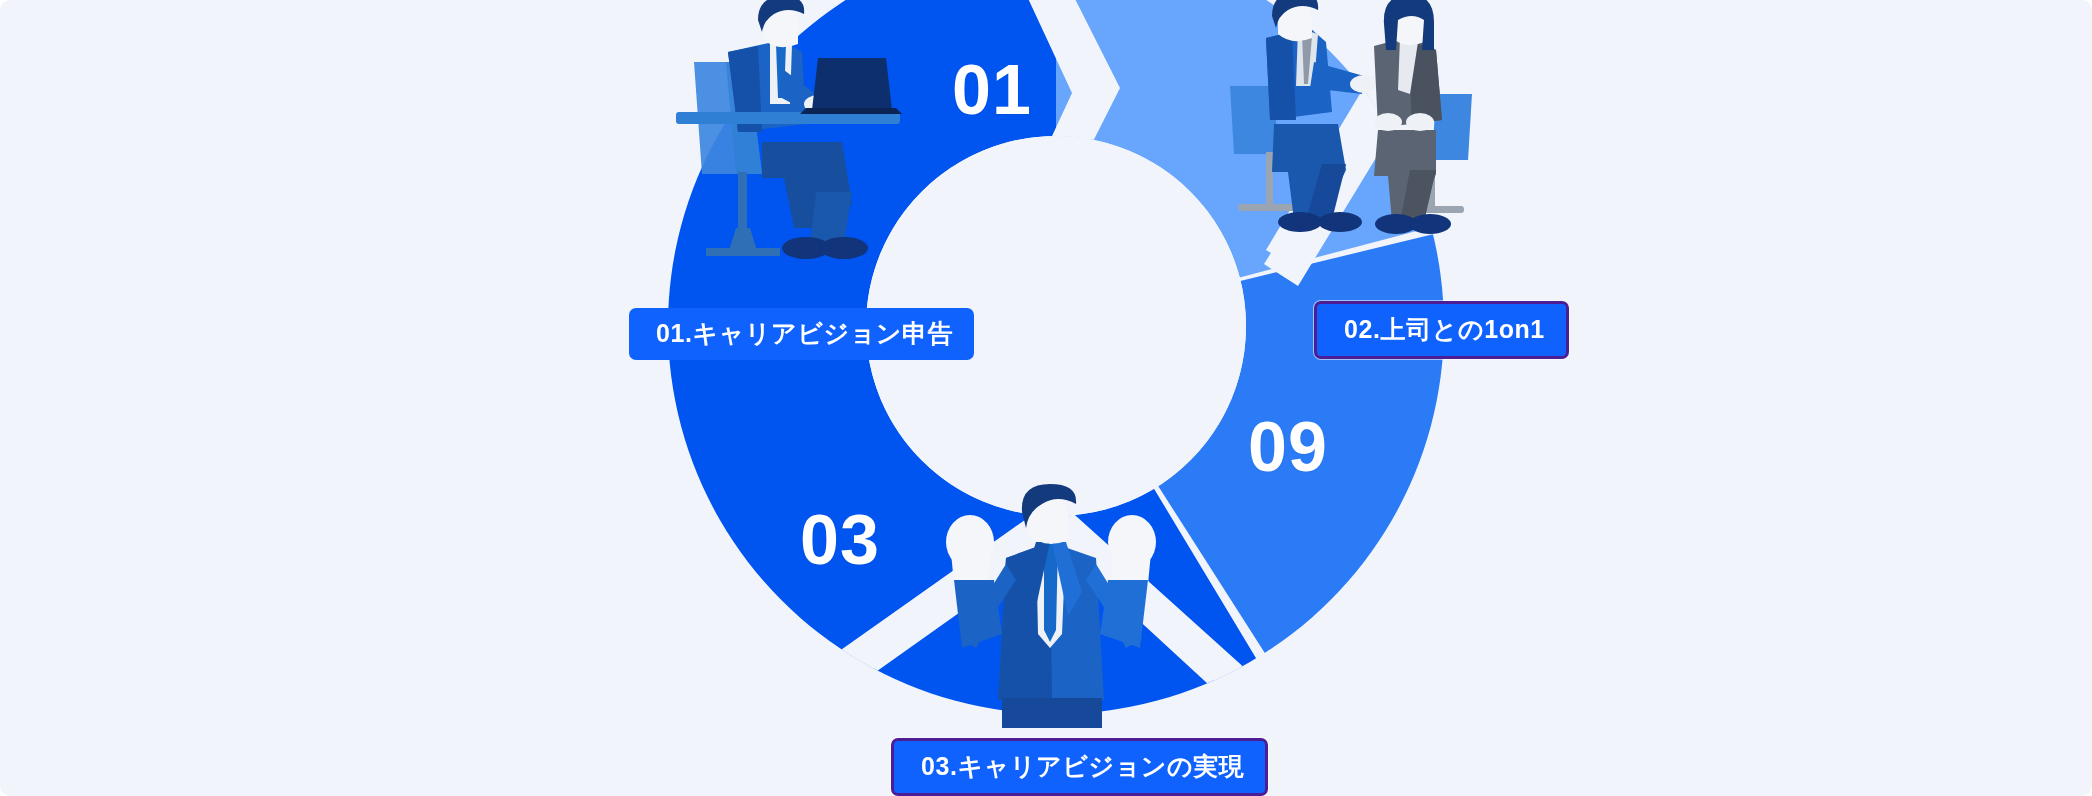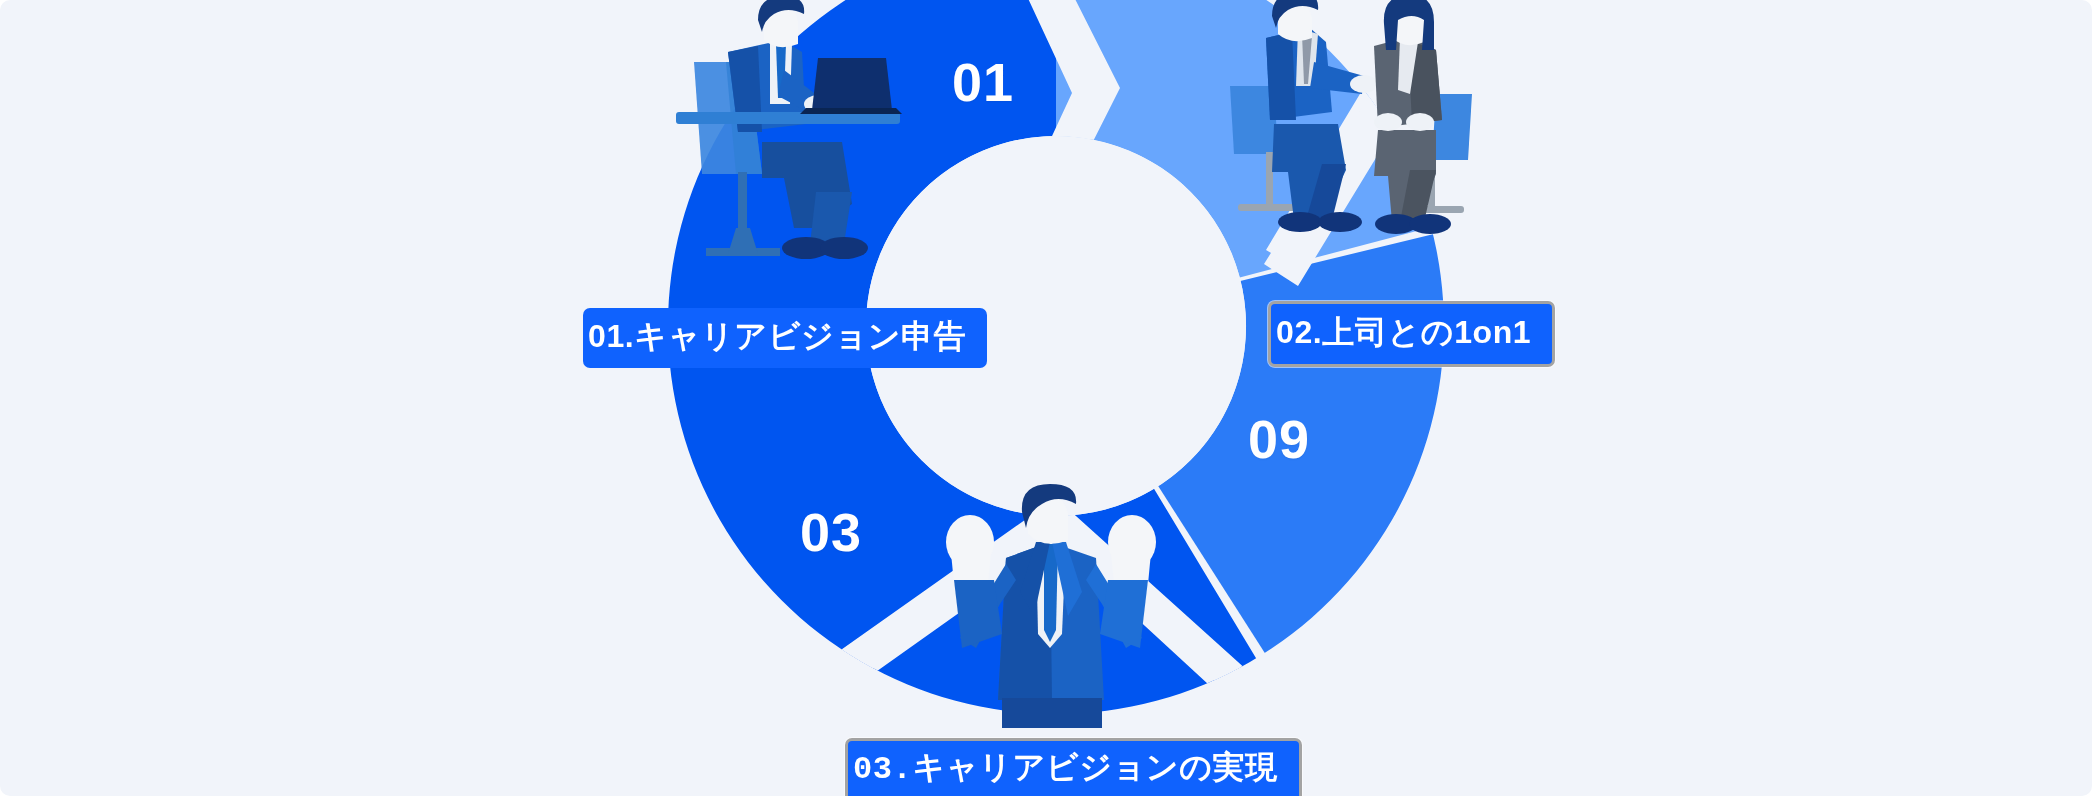--- a/index.html
+++ b/index.html
@@ -34,51 +34,52 @@
     width: 776px;
     height: 776px;
     overflow: visible;
   }
 
   
   .step-number {
     position: absolute;
     color: #ffffff;
     font-weight: 700;
-    font-size: 54px;
+    font-size: 70px;
     letter-spacing: 1px;
     line-height: 1;
     user-select: none;
     text-shadow: 0 1px 2px rgba(0,0,0,0.06);
   }
   #step-number-01 { left: 952px; top: 55px; }
   #step-number-02 { left: 1248px; top: 412px; }
   #step-number-03 { left: 800px; top: 505px; text-align: right; }
 
   
   .step-label {
     position: absolute;
     background: #0f62fe;
     color: #ffffff;
-    font-size: 32px;
+    font-size: 25px;
     font-weight: 700;
     letter-spacing: 0.6px;
-    padding: 12px 21px 14px 5px;
+    padding: 12px 21px 14px 27px;
     border-radius: 7px;
     white-space: nowrap;
     line-height: 1.05;
     box-sizing: border-box;
+    margin-left: 46px;
   }
   .step-label.outlined {
-    border: 3px solid #a3a3a3;
+    border: 3px solid #4c1d95;
     box-shadow: 0 0 0 1px rgba(255,255,255,0.55);
   }
   #step-label-01 { left: 583px; top: 308px; }
   #step-label-02 { left: 1268px; top: 301px; z-index: 6; }
-  #step-label-03 { left: 845px; top: 738px; z-index: 6; font-family: Liberation Mono, monospace; }
+  #step-label-03 { left: 845px; top: 738px; z-index: 6; }
 
   
   .illustration {
     position: absolute;
     z-index: 4;
     pointer-events: none;
   }
   #illustration-desk   { left: 666px;  top: -8px;  width: 240px; height: 268px; }
   #illustration-1on1   { left: 1222px; top: -6px;  width: 268px; height: 256px; }
   #illustration-cheer  { left: 940px;  top: 484px; width: 222px; height: 244px; }

